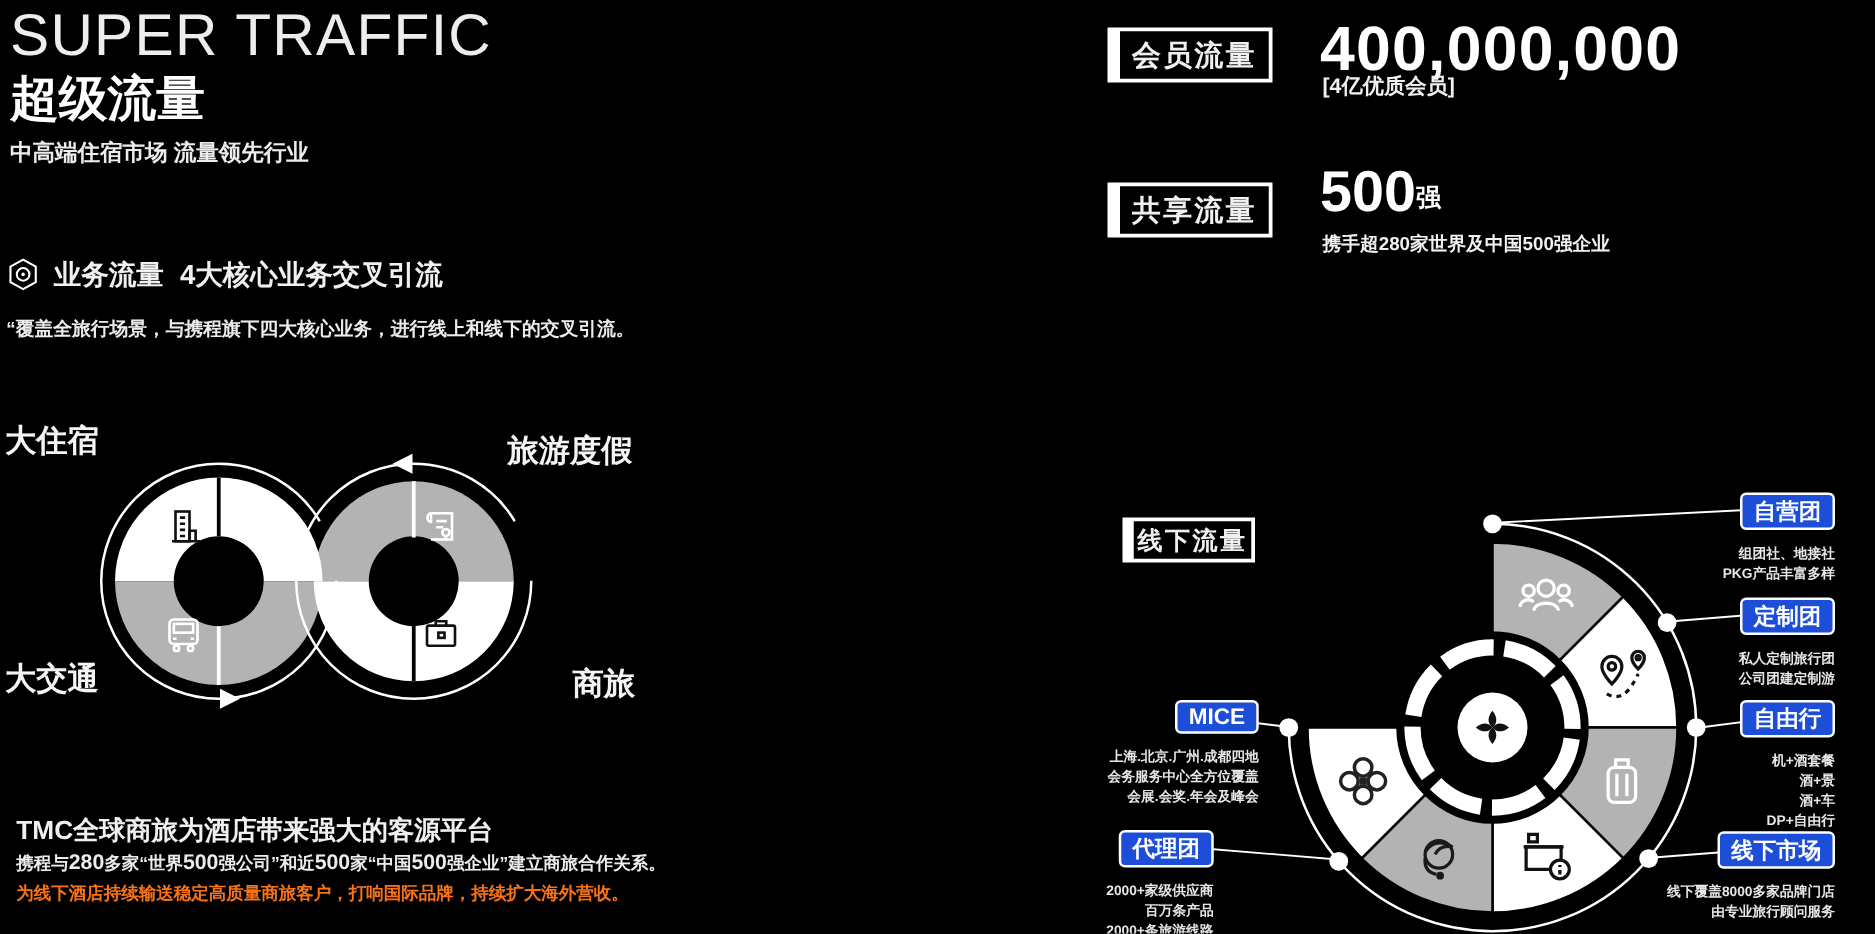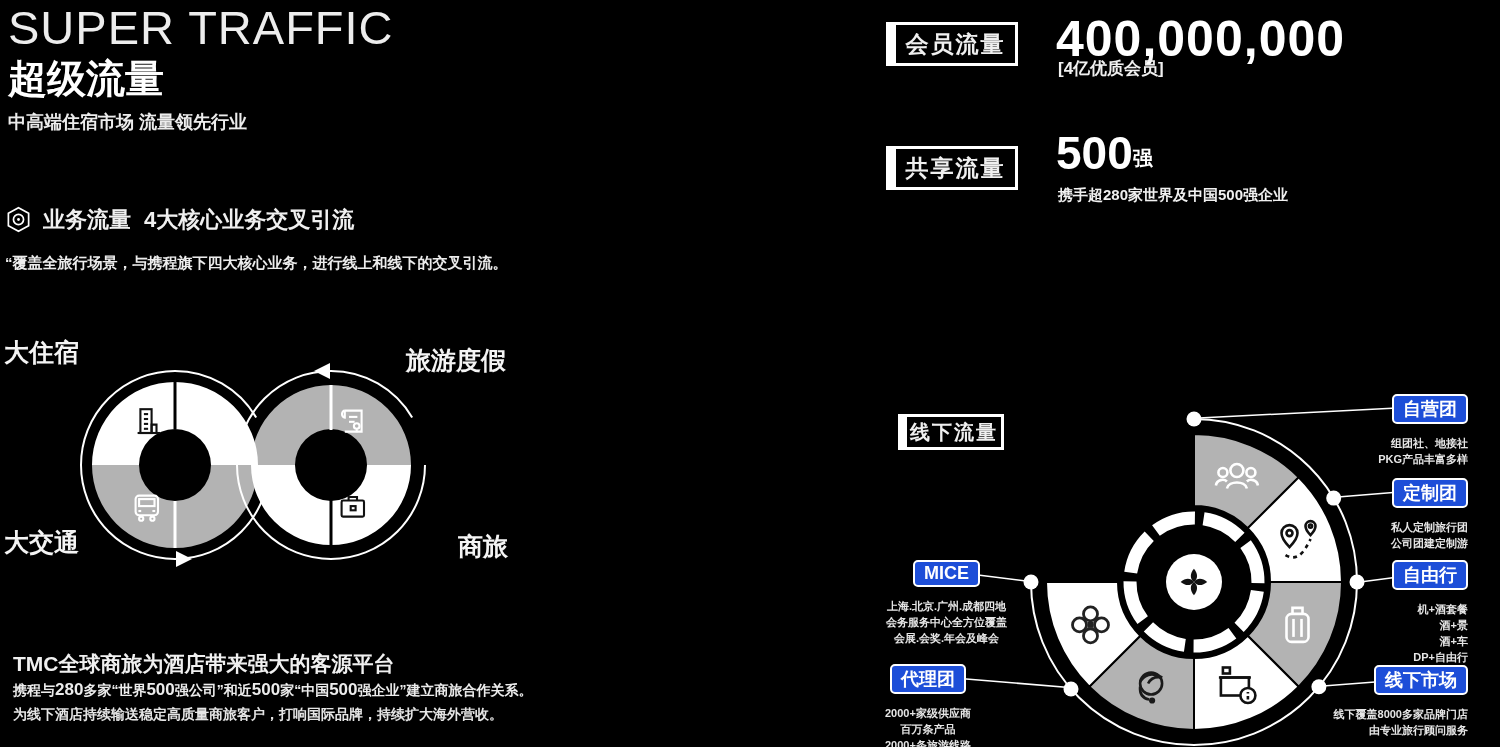--- a/index.html
+++ b/index.html
@@ -11,38 +11,38 @@
   .subtitle{left:8px;top:110px;font-size:18px;font-weight:700;color:#ececec;}
   .biz-head{left:5px;top:204px;display:flex;align-items:center;}
   .biz-head .ttl{font-size:22px;font-weight:700;margin-left:11px;}
   .biz-head .sub{font-size:22px;font-weight:700;margin-left:13px;}
   .biz-desc{left:5px;top:254px;font-size:15px;font-weight:700;color:#ececec;width:520px;}
   .quad{font-size:25px;font-weight:700;color:#f4f4f4;}
   .q1{left:4px;top:336px;} .q2{left:406px;top:344px;} .q3{left:4px;top:526px;} .q4{left:458px;top:530px;}
   .tmc-h{left:13px;top:650px;font-size:21px;font-weight:700;}
   .tmc-1{left:13px;top:680px;font-size:14px;font-weight:700;color:#ececec;}
   .tmc-1 .num{font-size:17px;}
-  .tmc-2{left:13px;top:706px;font-size:14px;font-weight:700;color:#e5e5e5;}
+  .tmc-2{left:13px;top:706px;font-size:14px;font-weight:700;color:#f97316;}
   .stat-box{border:3px solid #fff;border-left:10px solid #fff;width:119px;height:38px;
             display:flex;align-items:center;justify-content:center;font-size:23px;font-weight:700;letter-spacing:2px;}
   .sb1{left:886px;top:22px;} .sb2{left:886px;top:146px;}
   .sb3{left:898px;top:414px;border:3px solid #fff;border-left:9px solid #fff;width:94px;height:30px;
        display:flex;align-items:center;justify-content:center;font-size:20px;font-weight:700;letter-spacing:2px;position:absolute;}
   .v400{left:1056px;top:10px;font-size:50px;font-weight:700;letter-spacing:1px;color:#fff;}
   .n400{left:1058px;top:57px;font-size:17px;font-weight:700;}
   .v500{left:1056px;top:130px;display:flex;align-items:flex-end;color:#fff;}
   .v500 .big{font-size:46px;font-weight:700;line-height:1;}
   .v500 .suf{font-size:20px;font-weight:700;padding-bottom:4px;}
   .n500{left:1058px;top:186px;font-size:15px;font-weight:700;}
   .cat{position:absolute;}
   .cat .tag{display:inline-block;border:2.5px solid #fff;border-radius:5px;padding:1px 9px;
             font-size:18px;font-weight:700;color:#fff;background:#1d4ed8;}
   .cat .lines{margin-top:11px;font-size:11px;font-weight:700;line-height:16px;color:#e6e6e6;}
   .cat-r{right:4px;text-align:right;}
-  .cat-l{text-align:center;}
+  .cat-l{text-align:right;}
   svg{display:block;}
   .overlay{pointer-events:none;}
 </style>
 </head>
 <body>
 
 <div class="slide">
 
   <div class="abs title-en">SUPER TRAFFIC</div>
   <div class="abs title-cn">超级流量</div>

